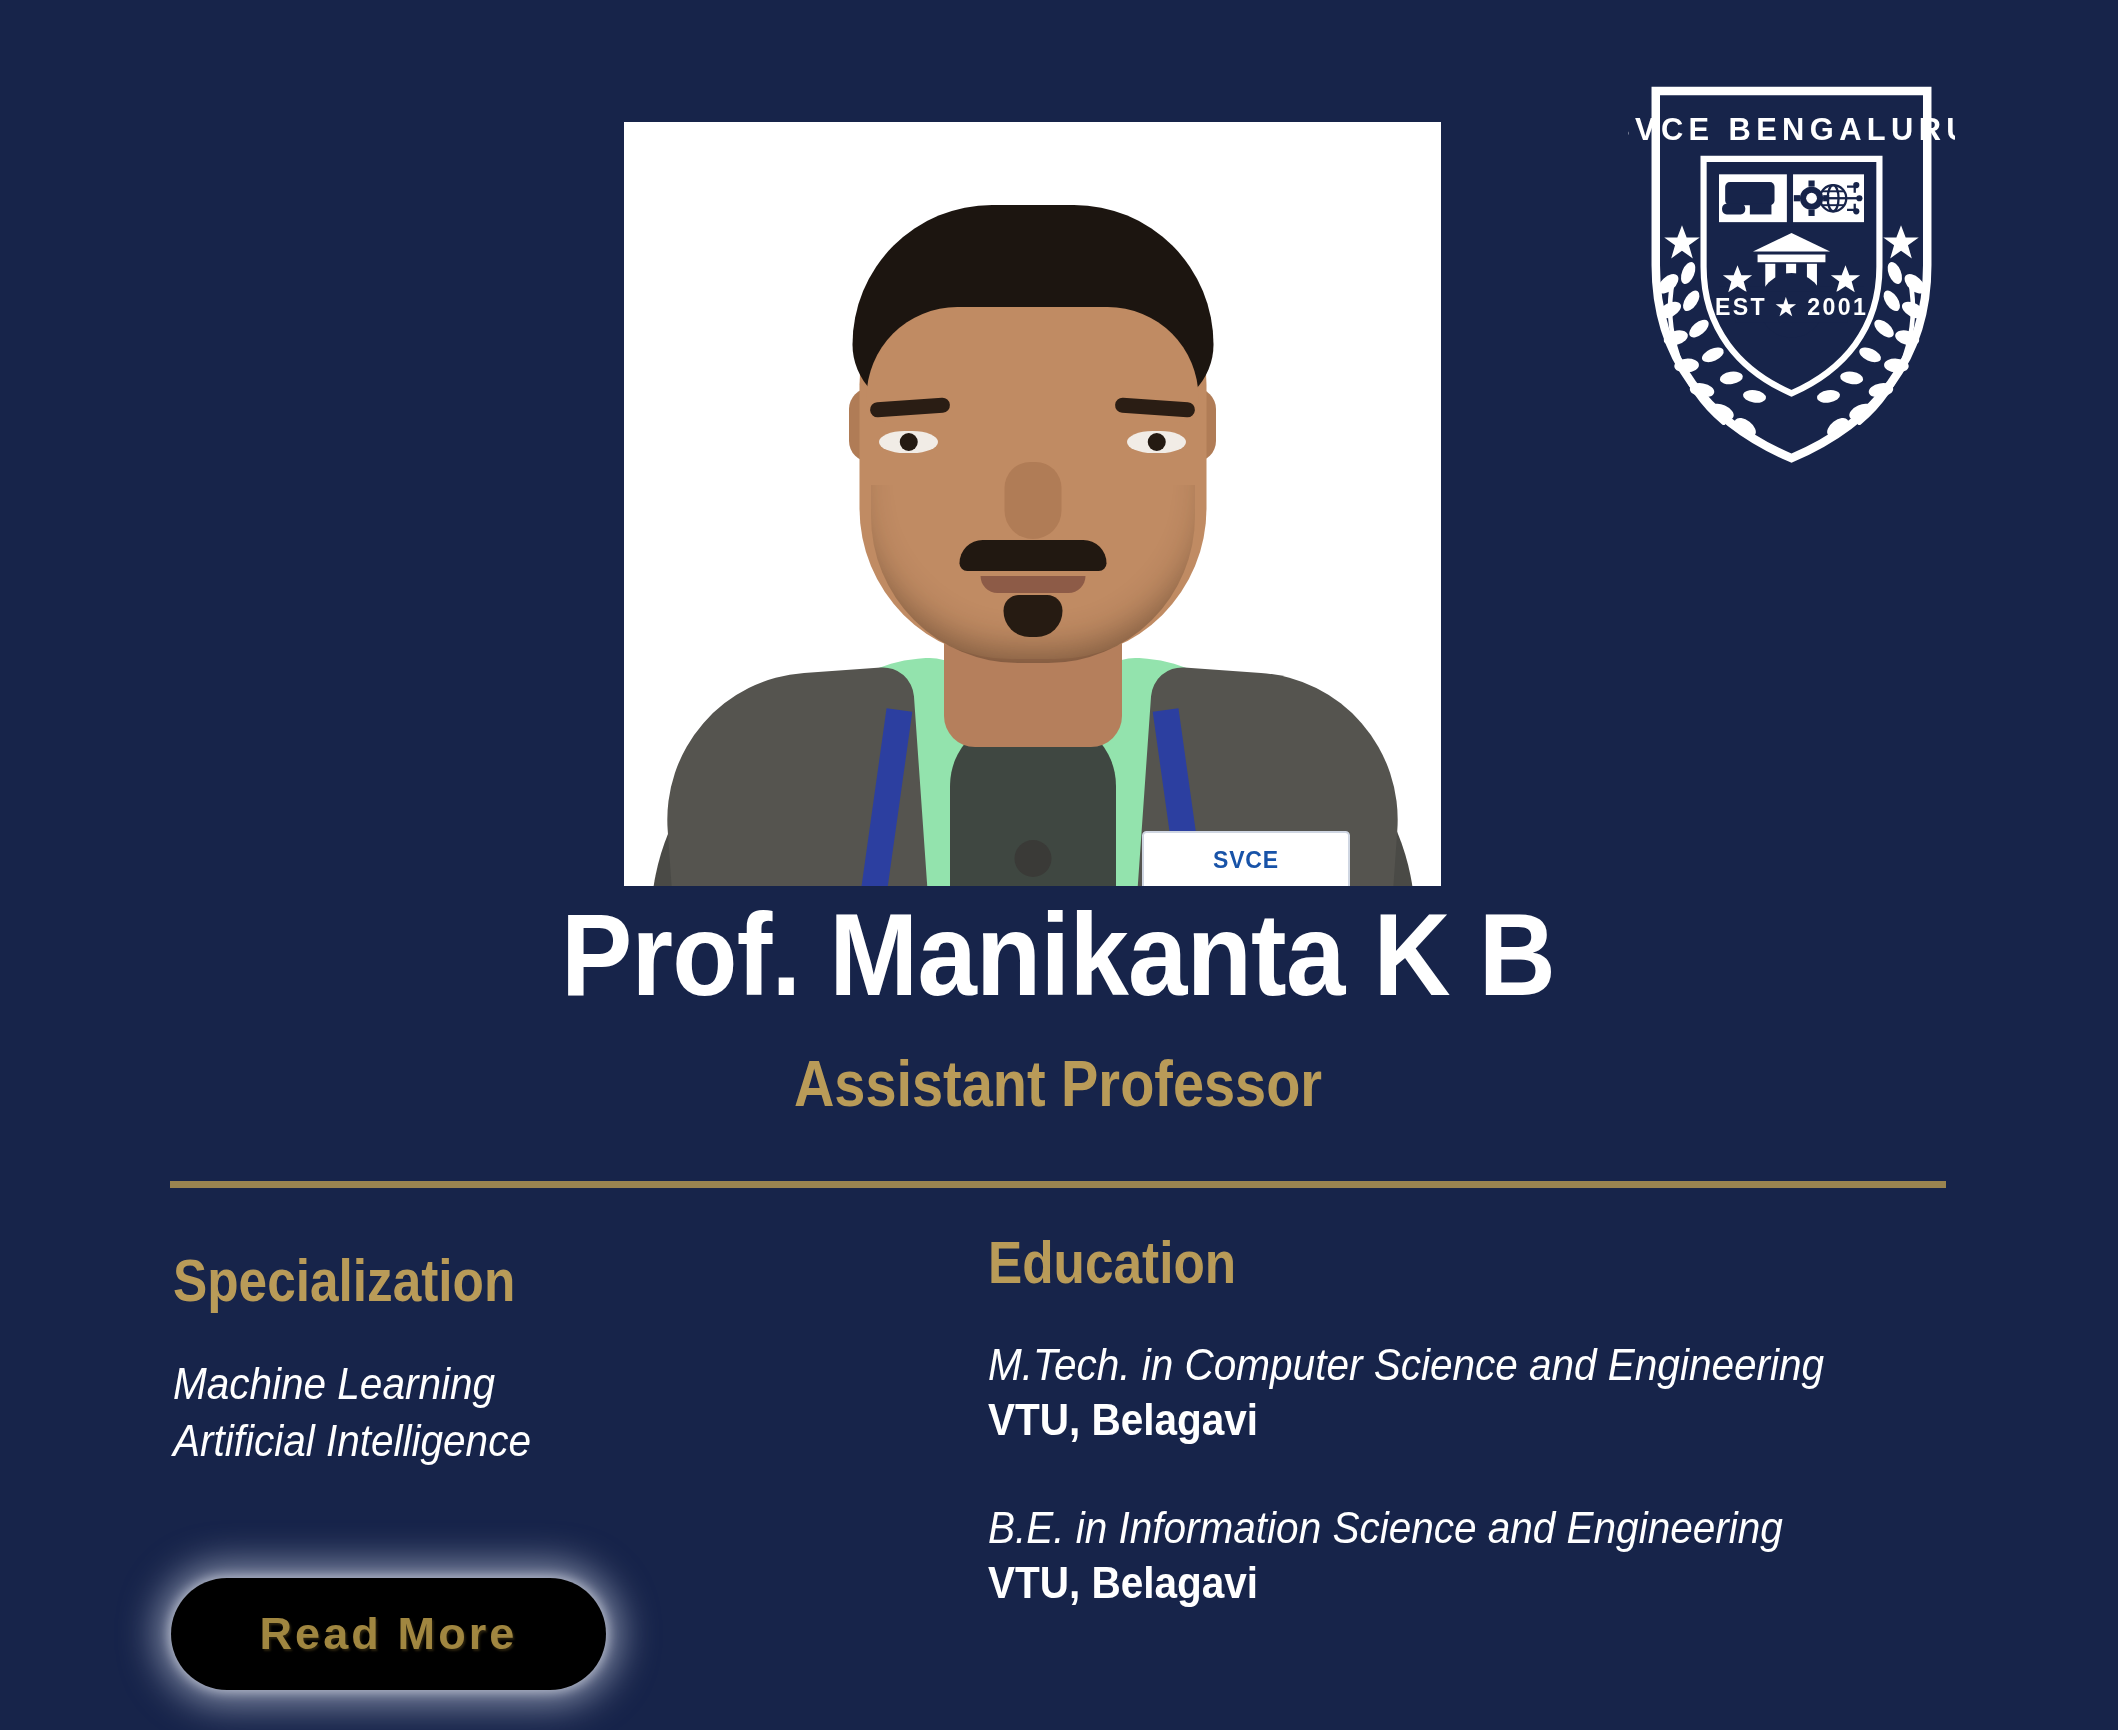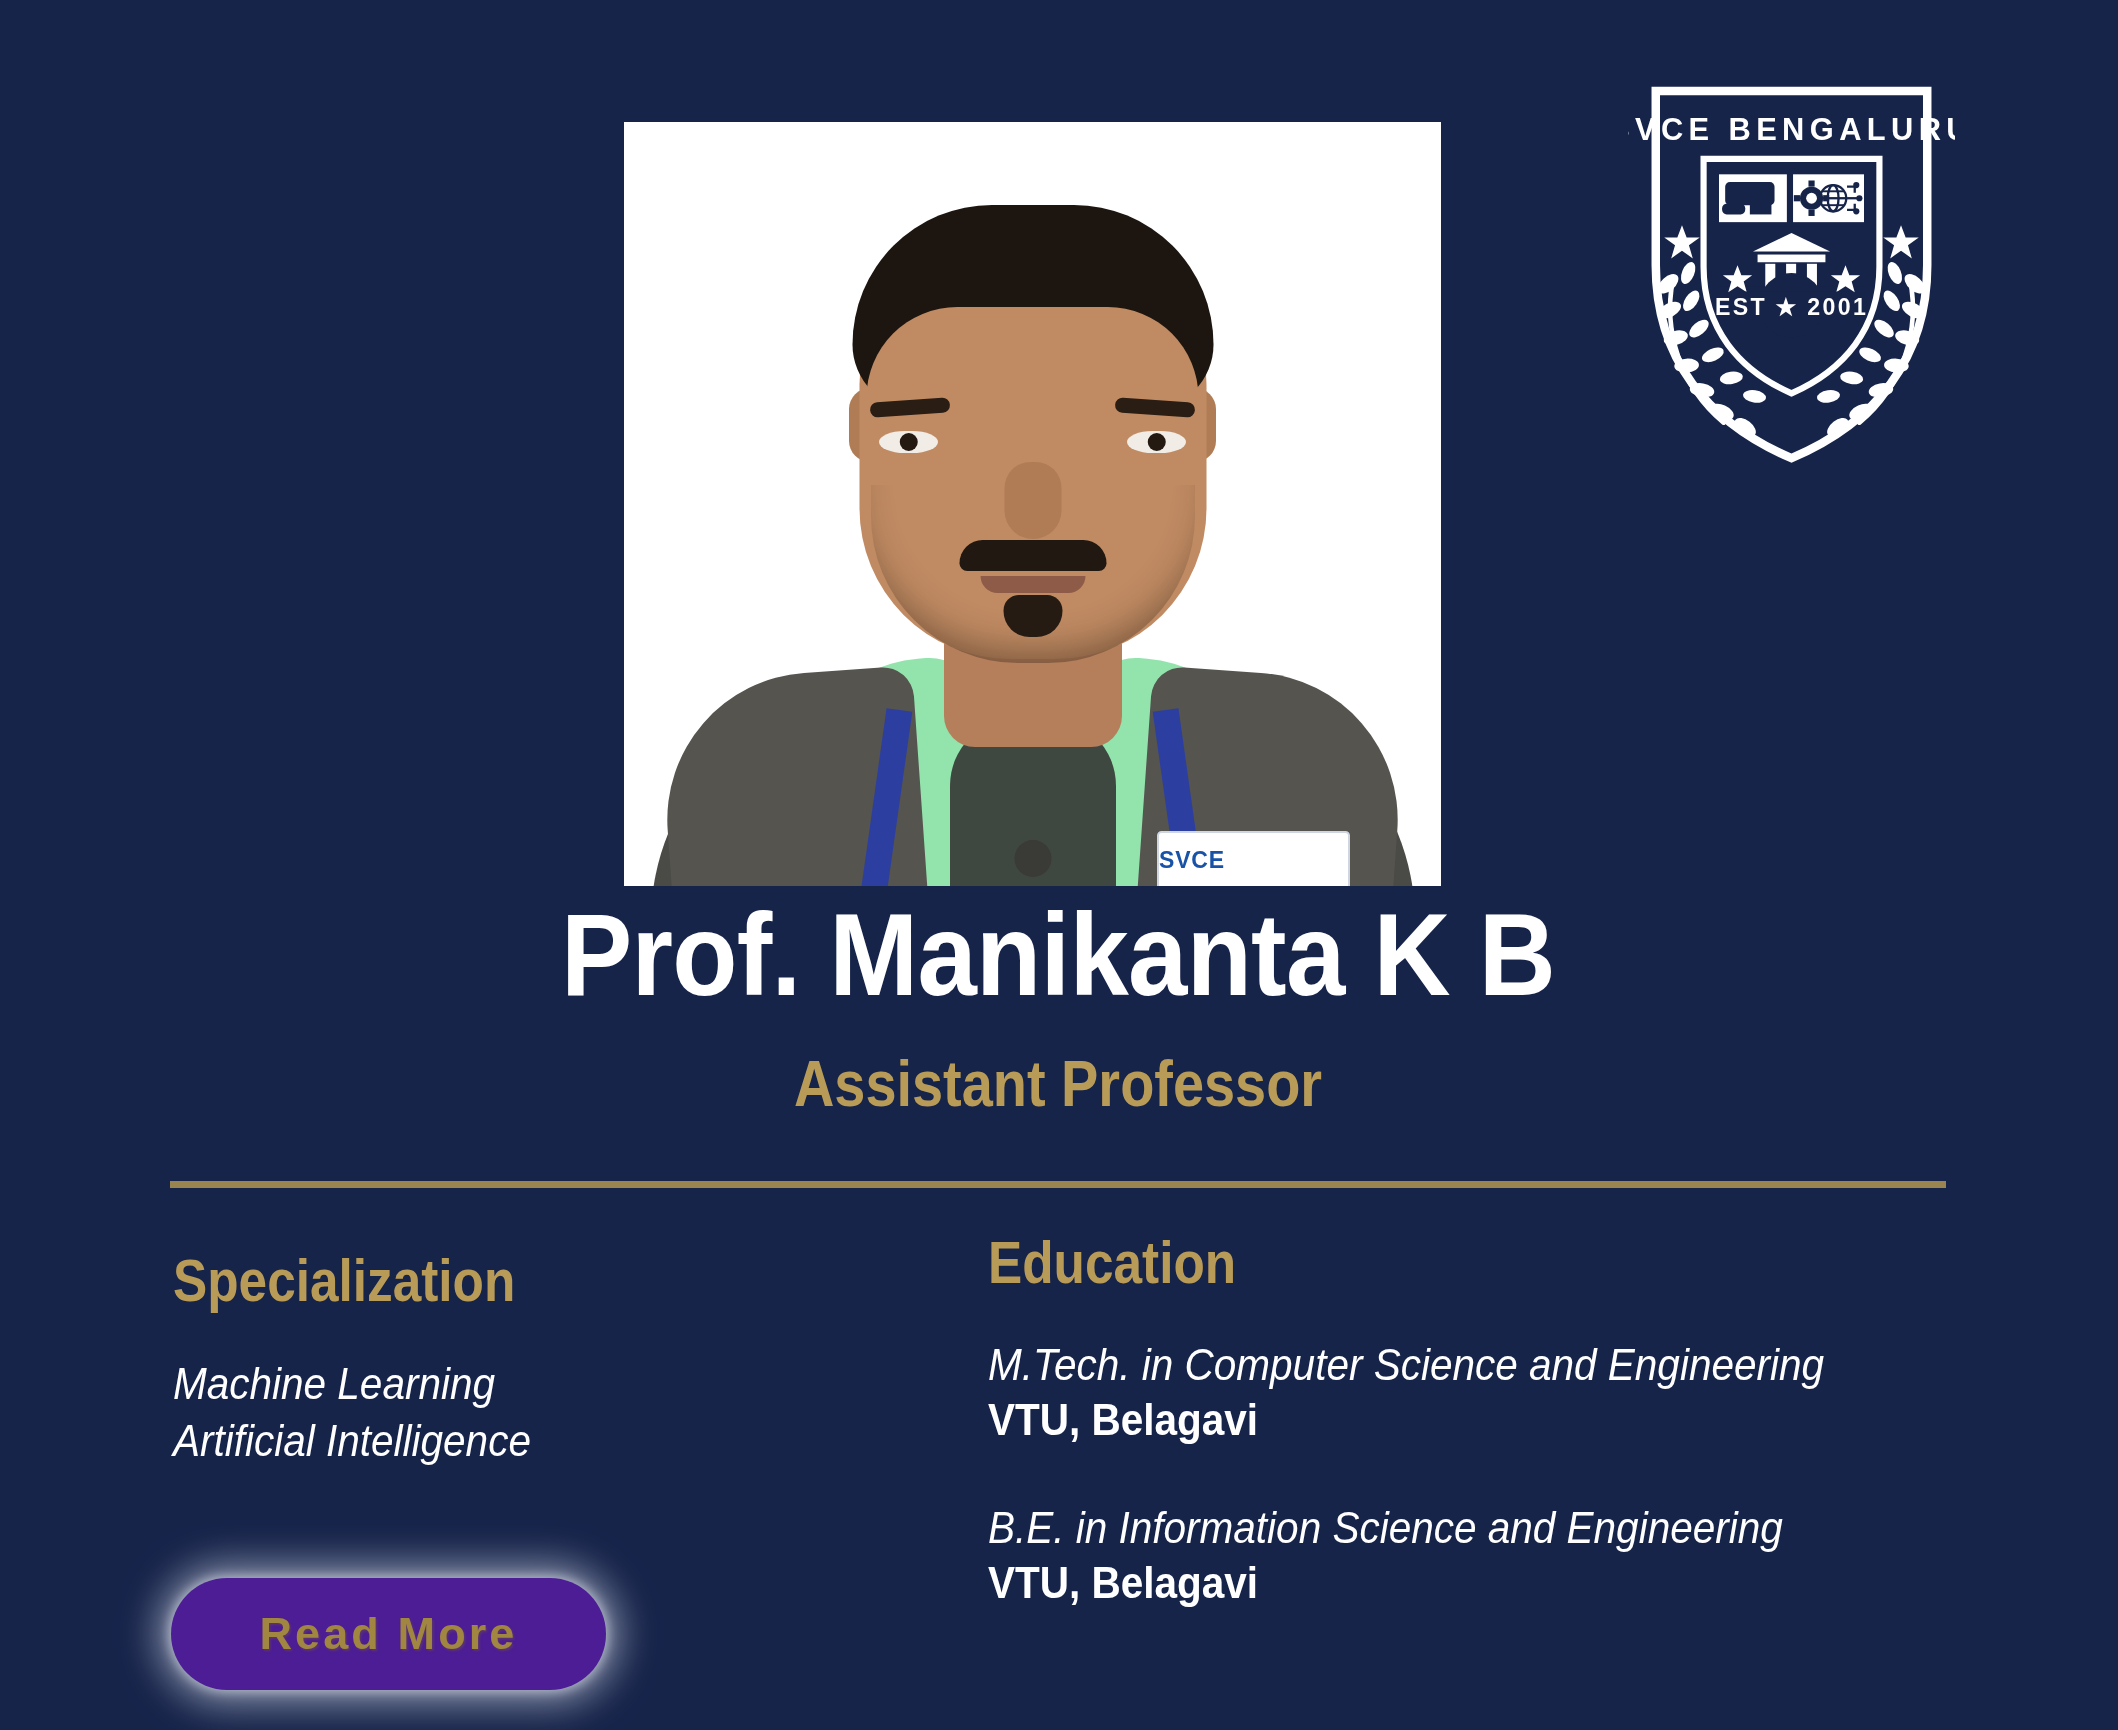--- a/index.html
+++ b/index.html
@@ -106,23 +106,23 @@
     width:324px; height:178px; border-radius:0 0 147px 147px;
     box-shadow:inset 0 -29px 36px -18.5px rgba(40,26,16,.45);
   }
   .pt-lanyard-l,.pt-lanyard-r{
     position:absolute; top:587px; width:26px; height:193px; background:#2c3fa0;
   }
   .pt-lanyard-l{ left:249px; transform:rotate(8deg); }
   .pt-lanyard-r{ right:249px; transform:rotate(-8deg); }
   .pt-badge{
     position:absolute; right:91px; bottom:-4.6px;
-    width:193px; height:60px; background:#ffffff;
+    width:208px; height:60px; background:#ffffff;
     border:2.3px solid #cfd6e2; border-radius:4.6px;
-    display:flex; align-items:center; 
+    display:flex; align-items:center; justify-content:center;
   }
   .pt-badge span{
     color:#1853a8; font-weight:bold; font-size:23px;
     letter-spacing:0.8px; font-family:"Liberation Sans", sans-serif;
   }
   .pt-button{
     position:absolute; left:50%; top:718px; transform:translateX(-50%);
     width:37px; height:37px; background:#3a3a37; border-radius:50%;
   }
 
@@ -188,21 +188,21 @@
     font-family:"Liberation Sans Narrow","Liberation Sans", sans-serif;
     font-weight:bold; font-size:45px; line-height:1.22;
     transform:scaleX(.9); transform-origin:left top;
     white-space:nowrap;
   }
 
   
   .read-more{
     position:absolute; left:171px; top:1578px;
     width:435px; height:112px;
-    background:#4c1d95; border:none; border-radius:62px;
+    background:#000000; border:none; border-radius:62px;
     color:#a08640;
     font-family:"Liberation Sans", sans-serif;
     font-weight:bold; font-size:45px; letter-spacing:3.1px;
     cursor:pointer;
     box-shadow:0 0 37px 14px rgba(226,232,245,.55),
                0 0 10.8px 2.3px rgba(255,255,255,.5);
     text-shadow:1.5px 2.3px 2.3px rgba(120,96,40,.35);
     display:flex; align-items:center; justify-content:center;
   }
 </style>

